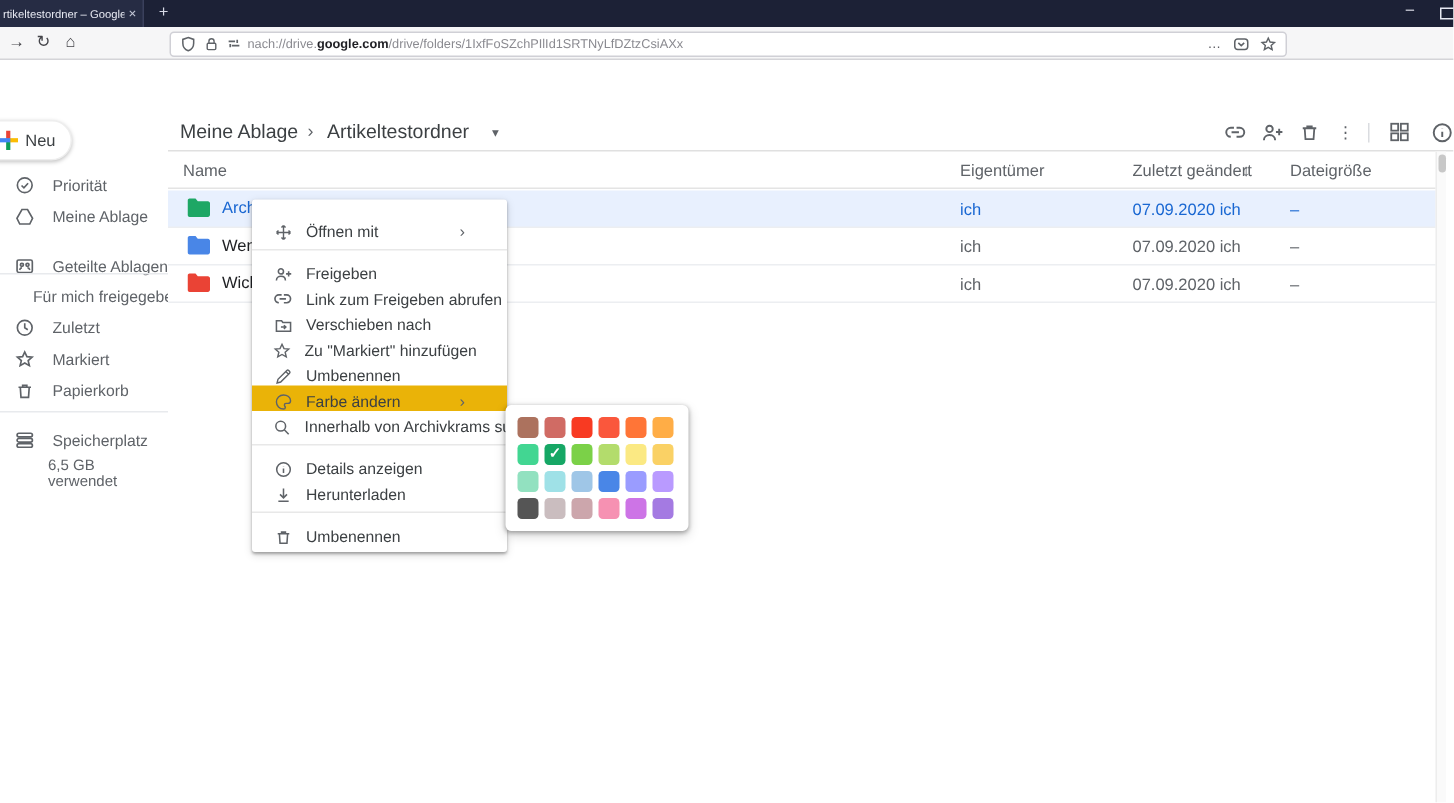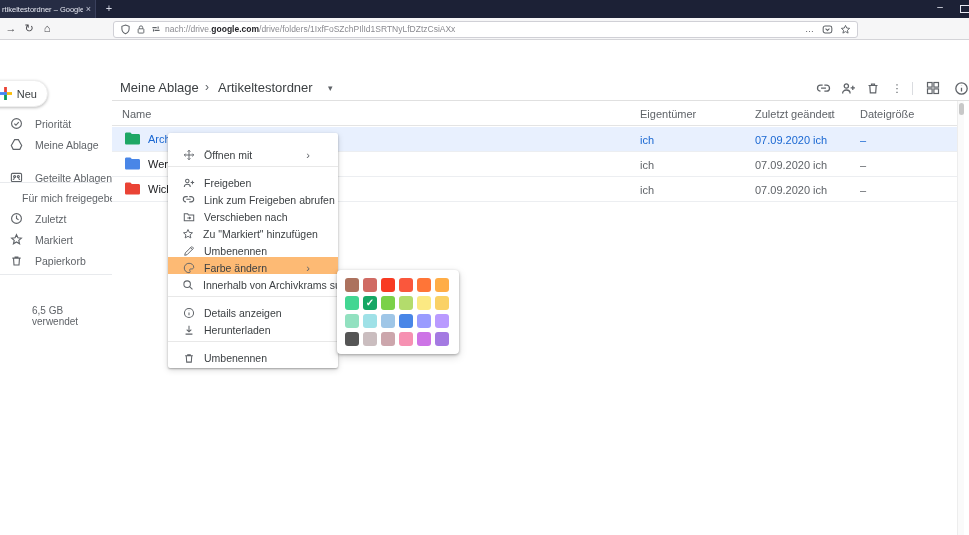--- a/index.html
+++ b/index.html
@@ -70,21 +70,21 @@
   .folder { position:absolute; left:13px; top:5px; }
   .scrolltrack { position:absolute; left:845px; top:26px; width:7px; height:434px; background:#fafafa; border-left:1px solid #ededed; }
   .scrollthumb { position:absolute; left:1px; top:2px; width:5px; height:12px; background:#c8c8c8; border-radius:3px; }
 
   
   .cmenu { left:168px; top:133px; width:170px; background:#fff; border-radius:2px; box-shadow:0 1px 2px rgba(0,0,0,.3), 0 2px 6px rgba(0,0,0,.15); padding:11px 0 4px 0; z-index:10; }
   .mi { height:17px; display:flex; align-items:flex-end; padding:0 28px 0 14px; cursor:default; }
   .mi .micon { width:13px; display:flex; justify-content:center; }
   .mi .mlabel { font-size:10.5px; color:#3c4043; margin-left:9px; flex:1; white-space:nowrap; }
   .mi .msub { color:#5f6368; font-size:11px; }
-  .mi.hl { background:#fdba74; }
+  .mi.hl { background:#eab308; }
   .mdiv { border-top:1px solid #e8e8e8; margin:5px 0; }
   .mhelp { width:11px; height:11px; border:1.2px solid #5f6368; border-radius:50%; color:#5f6368; font-size:7.5px; font-weight:bold; text-align:center; line-height:9px; }
 
   
   .palette { left:337px; top:270px; width:122px; background:#fff; border-radius:4px; box-shadow:0 1px 3px rgba(0,0,0,.3), 0 3px 8px rgba(0,0,0,.15); padding:8px; display:grid; grid-template-columns:repeat(6,14px); gap:4px; z-index:11; }
   .sw { width:14px; height:14px; border-radius:3px; position:relative; }
   .sw .chk { position:absolute; inset:0; color:#fff; font-size:10px; font-weight:bold; text-align:center; line-height:14px; }
 </style>
 </head>
 <body>
@@ -261,20 +261,28 @@
   </div>
   <div class="side-item" style="top:175px">
     <svg class="ic" width="13" height="13" viewBox="0 0 14 14" fill="none" stroke="currentColor" stroke-width="1.2">
         <path d="M3.8 4.5h6.4l-.5 7.3H4.3zM2.5 4.5h9M5.5 4.5V3.2h3v1.3"></path>
       </svg>
     <span class="lbl">Papierkorb</span>
   </div>
 
   <div class="side-div" style="top:199px"></div>
 
+  <div class="side-item" style="top:208px">
+    <svg class="ic" width="13" height="13" viewBox="0 0 14 14" fill="none" stroke="currentColor" stroke-width="1.2">
+        <rect x="1.5" y="2" width="11" height="2.6" rx="1.3"></rect>
+        <rect x="1.5" y="5.7" width="11" height="2.6" rx="1.3"></rect>
+        <rect x="1.5" y="9.4" width="11" height="2.6" rx="1.3"></rect>
+      </svg>
+    <span class="lbl">Speicherplatz</span>
+  </div>
   <div class="storage-used" style="top:230px">6,5 GB verwendet</div>
 </div>
 
 <div class="abs main">
   <div class="crumb-row">
     <span class="crumb" style="left:8px">Meine Ablage</span>
     <span class="crumb crumb-sep" style="left:93px">›</span>
     <span class="crumb" style="left:106px">Artikeltestordner</span>
     <span class="crumb crumb-caret" style="left:216px; top:8px">▾</span>
 

